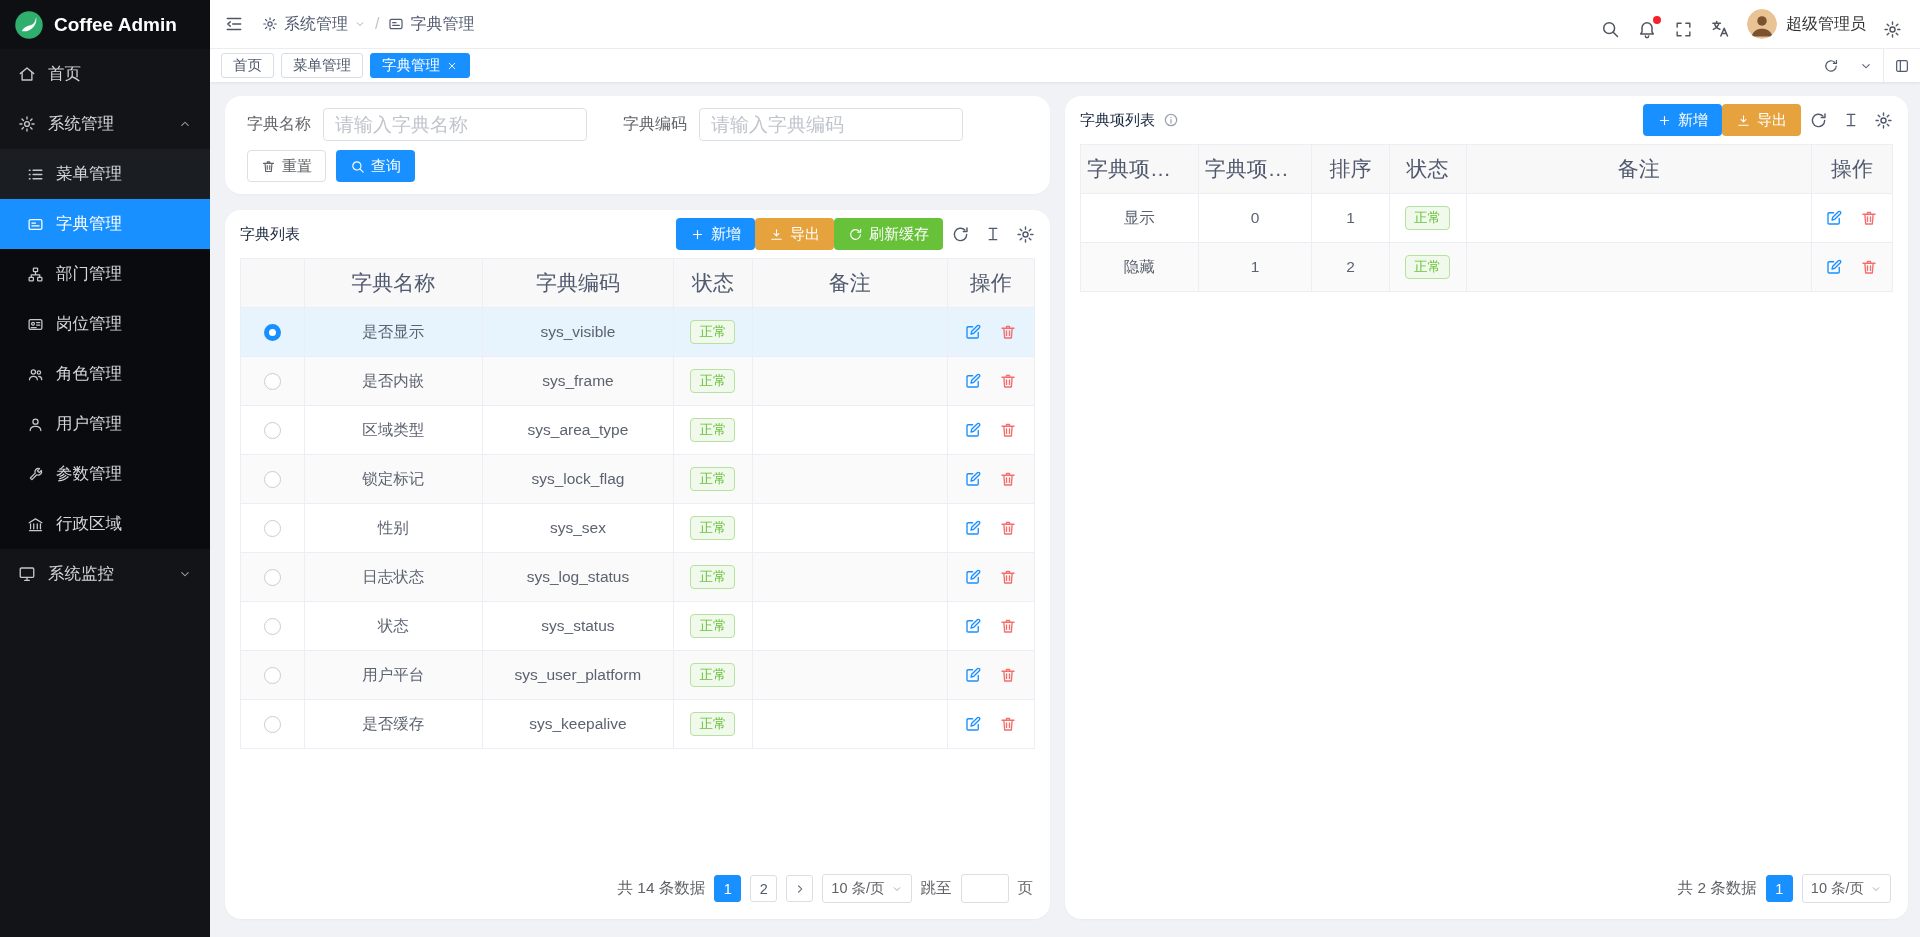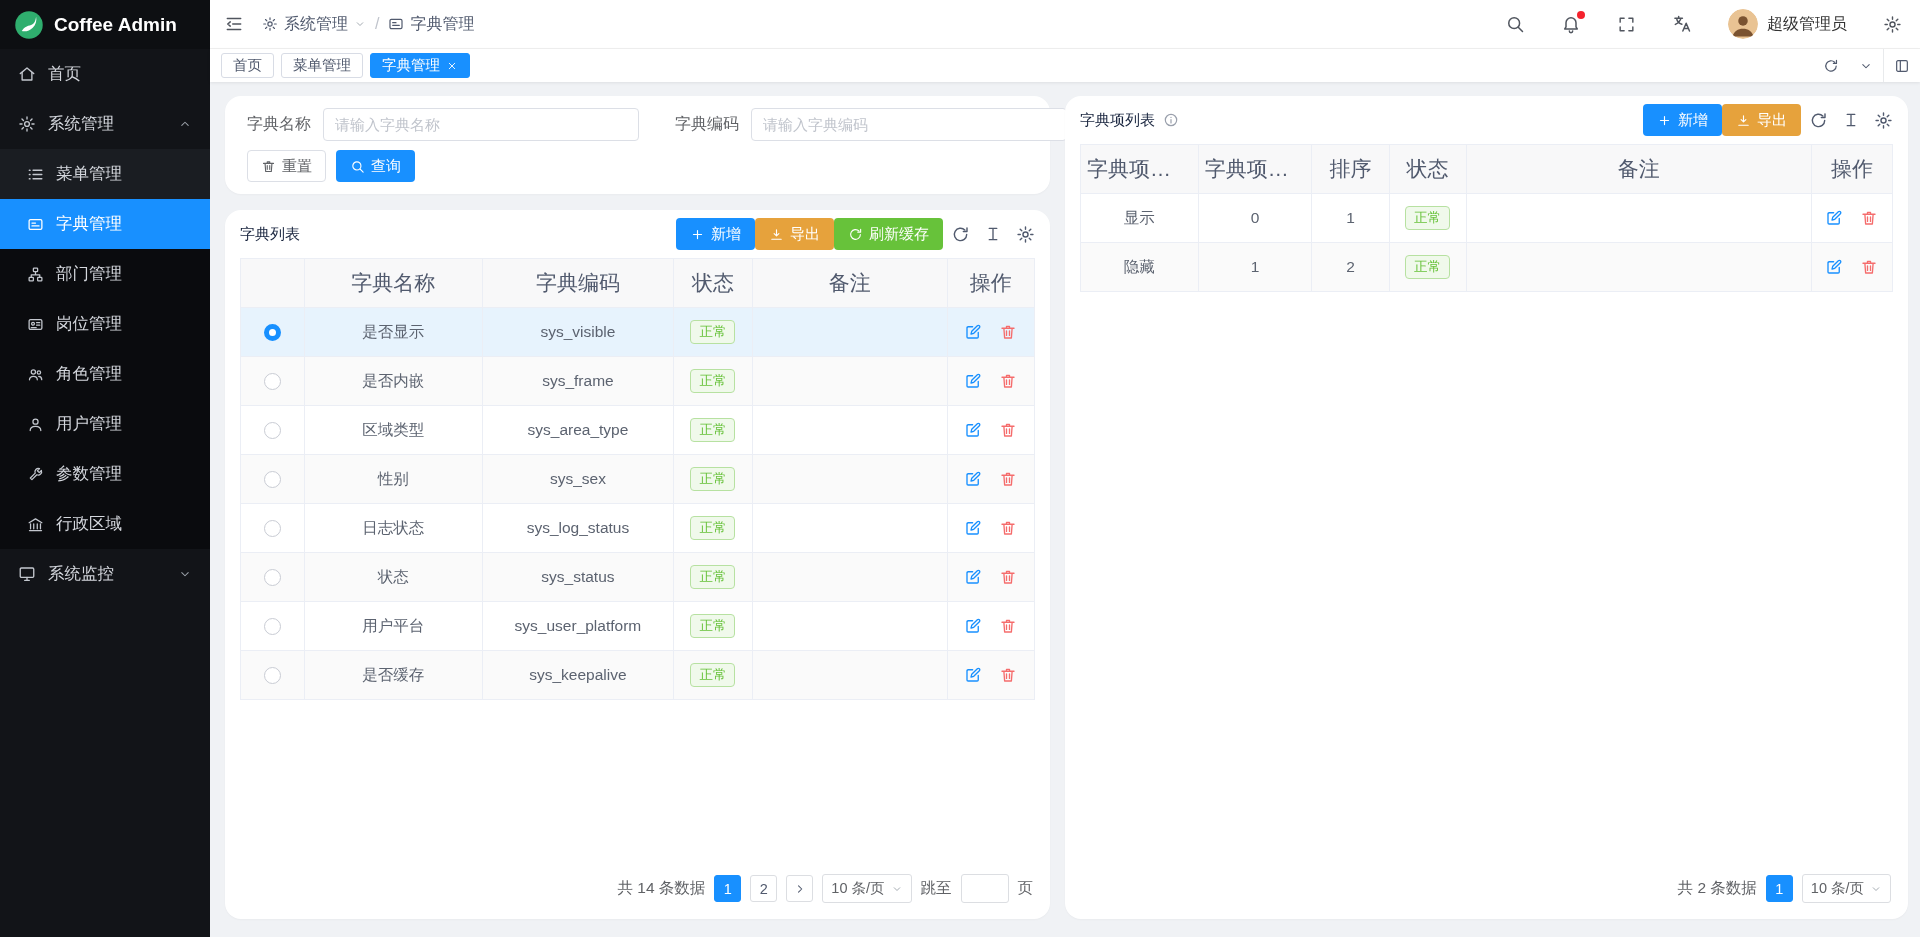--- a/index.html
+++ b/index.html
@@ -24,21 +24,21 @@
   .menu-item.active{background:#1890ff;color:#fff}
   .menu-item.active .mi-icon{color:#fff}
 
   
   .main{flex:1;display:flex;flex-direction:column;min-width:0}
   .topbar{height:49px;background:#fff;display:flex;align-items:center;padding:0 18px 0 14px;gap:10px;border-bottom:1px solid #f0f0f0}
   .tb-icon{color:#50555e;cursor:pointer}
   .breadcrumb{display:flex;align-items:center;gap:9px;margin-left:8px;color:#515a6e;font-size:16px}
   .bc-item{display:flex;align-items:center;gap:6px;cursor:pointer}
   .bc-sep{color:#c0c4cc}
-  .topbar-right{margin-left:auto;display:flex;align-items:center;gap:36px;color:#50555e}
+  .topbar-right{margin-left:auto;display:flex;align-items:flex-end;gap:17px;color:#50555e}
   .bell-wrap{position:relative}
   .bell-dot{position:absolute;top:-3px;right:-4px;width:8px;height:8px;border-radius:50%;background:#f5222d}
   .user-box{display:flex;align-items:center;gap:9px;cursor:pointer}
   .avatar{width:30px;height:30px;border-radius:50%;overflow:hidden;flex-shrink:0}
   .user-name{font-size:16px;color:#333;white-space:nowrap}
 
   
   .tabbar{height:33px;background:#fff;display:flex;align-items:center;padding-left:11px;gap:7px;box-shadow:0 1px 3px rgba(0,0,0,.08);position:relative;z-index:2}
   .tab-list{display:flex;align-items:center;gap:7px}
   .tab{height:25px;display:inline-flex;align-items:center;gap:6px;padding:0 11px;border:1px solid #d8dce5;border-radius:3px;background:#fff;color:#515a6e;font-size:14.5px;cursor:pointer;white-space:nowrap}
@@ -50,21 +50,21 @@
   
   .content{flex:1;display:flex;gap:15px;padding:14px 12px 18px 15px;min-height:0}
   .left-col{width:825px;flex-shrink:0;display:flex;flex-direction:column;gap:16px;min-height:0}
   .right-col{flex:1;min-width:0;display:flex}
   .card{background:#fff;border-radius:16px;box-shadow:0 1px 2px rgba(0,0,0,.03)}
 
   .search-card{padding:12px 22px;display:flex;flex-direction:column;gap:9px}
   .form-row{display:flex;align-items:center;gap:36px}
   .form-item{display:flex;align-items:center;gap:12px}
   .form-label{color:#606266;font-size:16px;white-space:nowrap}
-  .form-input{width:316px;height:33px;border:1px solid #dcdfe6;border-radius:4px;padding:0 11px;font-size:15px;color:#606266;outline:none;background:#fff}
+  .form-input{width:264px;height:33px;border:1px solid #dcdfe6;border-radius:4px;padding:0 11px;font-size:19px;color:#606266;outline:none;background:#fff}
   .form-input::placeholder{color:#c0c4cc}
   .btn-row{display:flex;gap:10px}
 
   .btn{display:inline-flex;align-items:center;justify-content:center;gap:6px;height:32px;padding:0 13px;border-radius:4px;font-size:15px;border:1px solid transparent;cursor:pointer;white-space:nowrap}
   .btn-plain{background:#fff;border-color:#dcdfe6;color:#606266}
   .btn-primary{background:#1890ff;color:#fff}
   .btn-warning{background:#e6a23c;color:#fff}
   .btn-success{background:#67c23a;color:#fff}
 
   .panel{flex:1;display:flex;flex-direction:column;padding:0 15px 10px;min-height:0}
@@ -503,20 +503,42 @@
                           <path d="M4 7h16M10 7V4.5h4V7M6.5 7l1 13h9l1-13M10 10.5v6M14 10.5v6"></path>
                         </svg>
                       </span>
                     </span>
                   </td>
                 </tr>
                 <tr>
                   <td><span class="radio"></span></td>
                   <td>区域类型</td>
                   <td>sys_area_type</td>
+                  <td><span class="tag-success">正常</span></td>
+                  <td></td>
+                  <td>
+                    <span class="row-actions">
+                      <span class="act-edit i">
+                        <svg width="18" height="18" viewBox="0 0 24 24" fill="none" stroke="currentColor" stroke-width="1.8" stroke-linecap="round" stroke-linejoin="round" aria-hidden="true">
+                          <path d="M11.5 5H5.5A1.5 1.5 0 0 0 4 6.5v12A1.5 1.5 0 0 0 5.5 20h12a1.5 1.5 0 0 0 1.5-1.5V12.5"></path>
+                          <path d="M17.8 3.7a1.9 1.9 0 0 1 2.7 2.7L13 13.8l-3.6.9.9-3.6z"></path>
+                        </svg>
+                      </span>
+                      <span class="act-del i">
+                        <svg width="18" height="18" viewBox="0 0 24 24" fill="none" stroke="currentColor" stroke-width="1.8" stroke-linecap="round" stroke-linejoin="round" aria-hidden="true">
+                          <path d="M4 7h16M10 7V4.5h4V7M6.5 7l1 13h9l1-13M10 10.5v6M14 10.5v6"></path>
+                        </svg>
+                      </span>
+                    </span>
+                  </td>
+                </tr>
+                <tr>
+                  <td><span class="radio"></span></td>
+                  <td>锁定标记</td>
+                  <td>sys_lock_flag</td>
                   <td><span class="tag-success">正常</span></td>
                   <td></td>
                   <td>
                     <span class="row-actions">
                       <span class="act-edit i">
                         <svg width="18" height="18" viewBox="0 0 24 24" fill="none" stroke="currentColor" stroke-width="1.8" stroke-linecap="round" stroke-linejoin="round" aria-hidden="true">
                           <path d="M11.5 5H5.5A1.5 1.5 0 0 0 4 6.5v12A1.5 1.5 0 0 0 5.5 20h12a1.5 1.5 0 0 0 1.5-1.5V12.5"></path>
                           <path d="M17.8 3.7a1.9 1.9 0 0 1 2.7 2.7L13 13.8l-3.6.9.9-3.6z"></path>
                         </svg>
                       </span>

